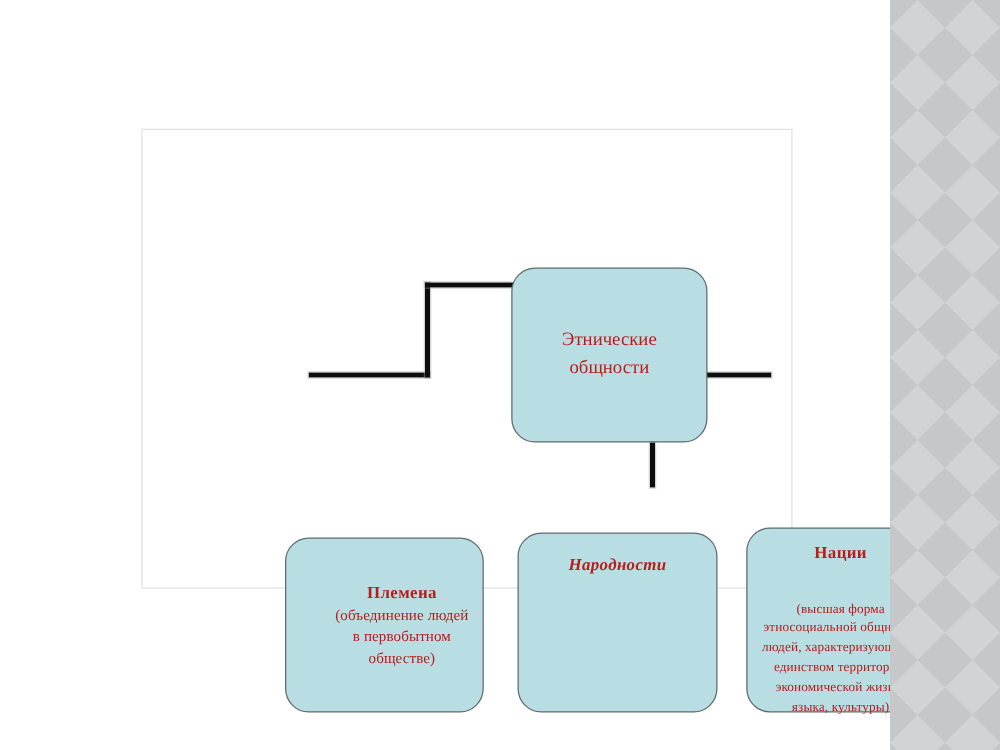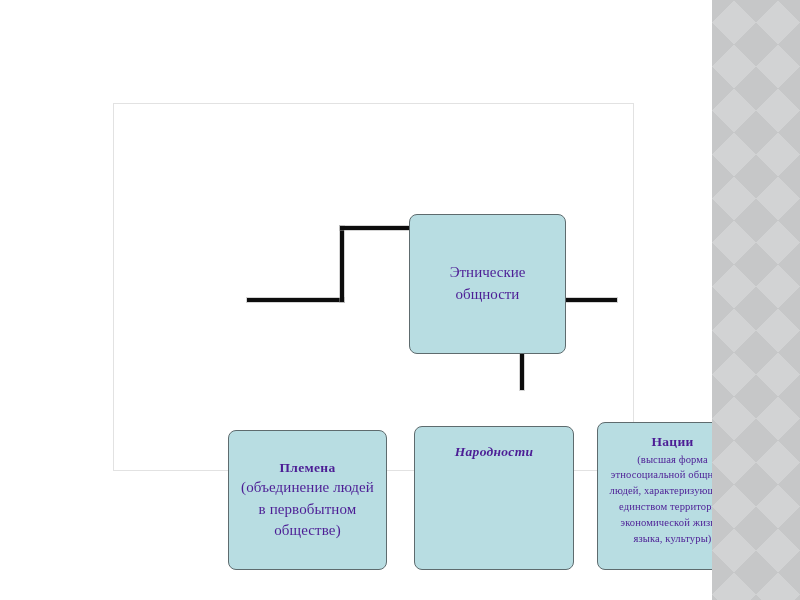--- a/index.html
+++ b/index.html
@@ -75,54 +75,54 @@
   
   .conn-right        { left: 451px; top: 194px; width: 52px; }
   
   .conn-down         { left: 406px; top: 250px; height: 36px; }
 
   
   .node {
     position: absolute;
     background: #b8dde2;
     border: 1px solid #5e6b6e;
-    border-radius: 8px;
+    border-radius: 19px;
     box-sizing: border-box;
     display: flex;
     flex-direction: column;
     align-items: center;
     justify-content: center;
     text-align: center;
-    color: #4c1d95;
+    color: #b91c1c;
     padding: 6px 8px;
   }
 
   .node-root {
     left: 295px;
     top: 110px;
     width: 157px;
     height: 140px;
     font-size: 15px;
     line-height: 1.45;
   }
   .node-root .node-title { font-weight: normal; }
 
-  .node-leaf-1 { left: 114px; top: 326px; width: 159px; height: 140px; }
+  .node-leaf-1 { left: 114px; top: 326px; width: 159px; height: 140px; padding-left: 36px; }
   .node-leaf-2 { left: 300px; top: 322px; width: 160px; height: 144px; }
-  .node-leaf-3 { left: 483px; top: 318px; width: 151px; height: 148px; }
+  .node-leaf-3 { left: 483px; top: 318px; width: 151px; height: 148px; gap: 28px; }
 
   .node-leaf .node-title {
     font-weight: bold;
     font-size: 13.5px;
     line-height: 1.3;
     margin-bottom: 1px;
     letter-spacing: 0.3px;
   }
   .node-leaf .node-desc {
-    font-size: 15px;
+    font-size: 12px;
     line-height: 1.42;
     letter-spacing: 0.1px;
   }
 
   .node-leaf-2 .node-desc { font-size: 11px; line-height: 1.45; }
   .node-leaf-3 .node-desc { font-size: 10.6px; line-height: 1.5; }
   .node-leaf-3 { justify-content: flex-start; padding-top: 10px; }
   .node-leaf-2 { justify-content: flex-start; padding-top: 16px; font-style: italic; }
 </style>
 </head>

